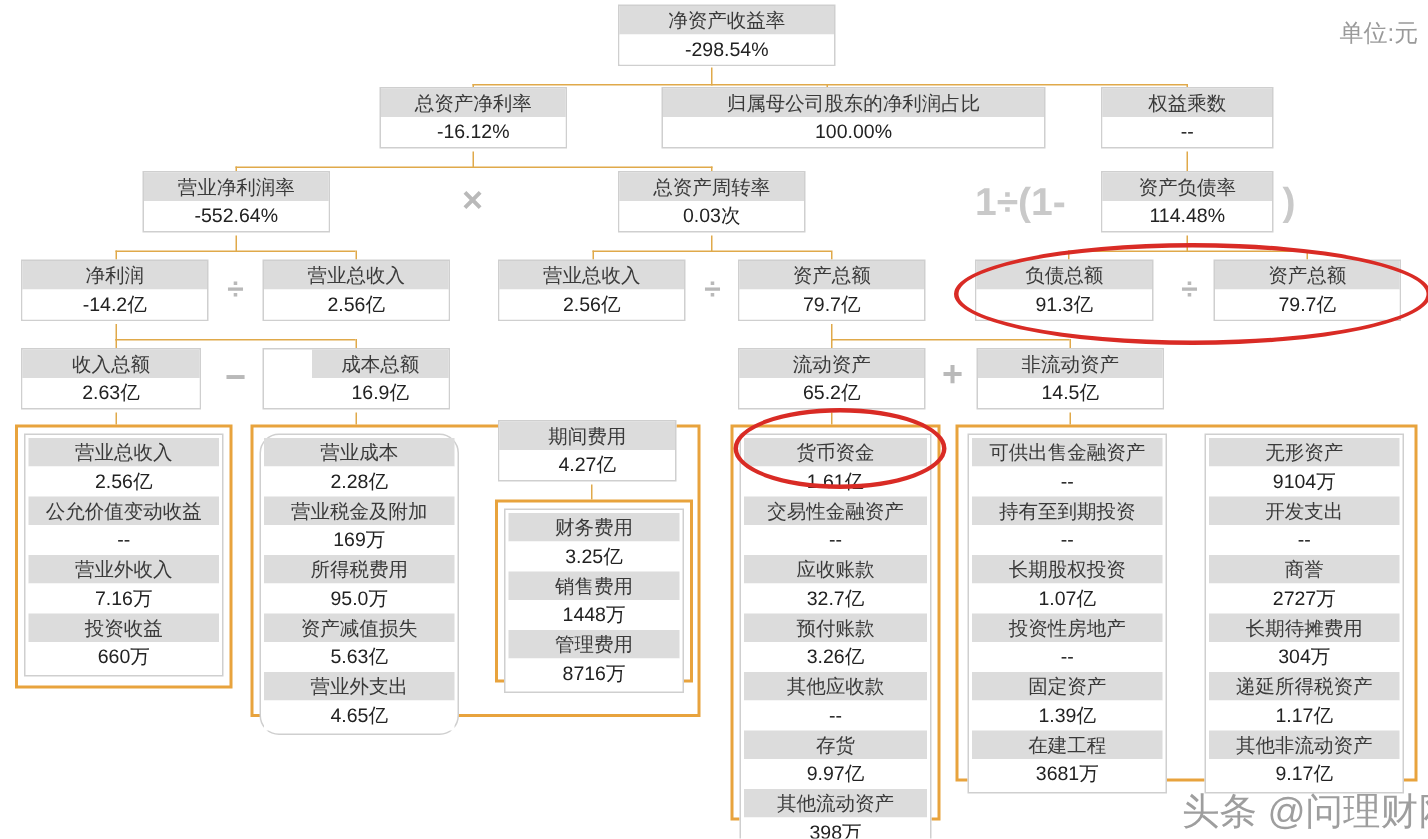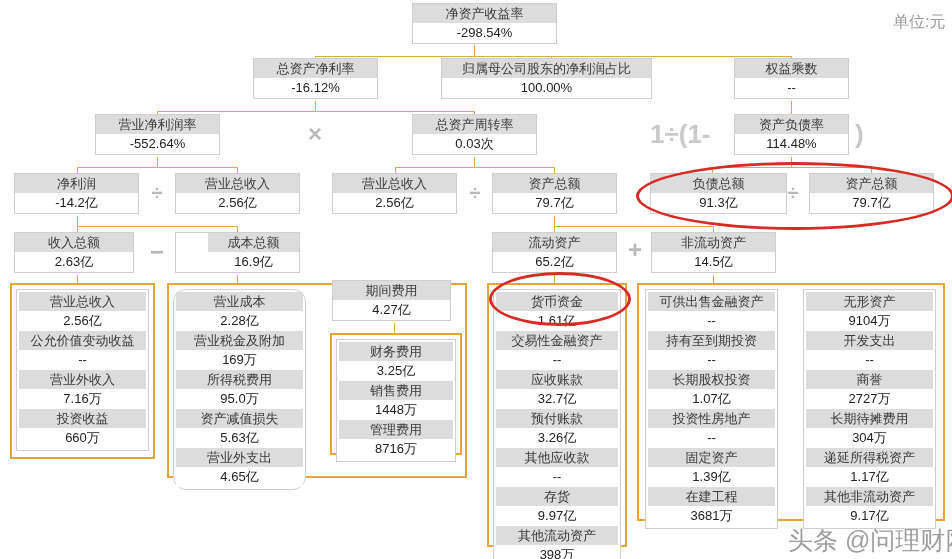--- a/index.html
+++ b/index.html
@@ -117,21 +117,21 @@
   <div class="node" style="left:412px;top:3px;width:145px;">
     <div class="lbl">净资产收益率</div>
     <div class="val">-298.54%</div>
   </div>
 
   <div class="node" style="left:253px;top:58px;width:125px;">
     <div class="lbl">总资产净利率</div>
     <div class="val">-16.12%</div>
   </div>
 
-  <div class="node" style="left:441px;top:58px;width:211px;">
+  <div class="node" style="left:441px;top:58px;width:256px;">
     <div class="lbl">归属母公司股东的净利润占比</div>
     <div class="val">100.00%</div>
   </div>
 
   <div class="node" style="left:734px;top:58px;width:115px;">
     <div class="lbl">权益乘数</div>
     <div class="val">--</div>
   </div>
 
   <div class="node" style="left:95px;top:114px;width:125px;">
@@ -167,21 +167,21 @@
   <div class="node" style="left:332px;top:173px;width:125px;">
     <div class="lbl">营业总收入</div>
     <div class="val">2.56亿</div>
   </div>
   <div class="op small" style="left:461px;top:183px;width:28px;">÷</div>
   <div class="node" style="left:492px;top:173px;width:125px;">
     <div class="lbl">资产总额</div>
     <div class="val">79.7亿</div>
   </div>
 
-  <div class="node" style="left:650px;top:173px;width:137px;">
+  <div class="node" style="left:650px;top:173px;width:119px;">
     <div class="lbl">负债总额</div>
     <div class="val">91.3亿</div>
   </div>
   <div class="op small" style="left:779px;top:183px;width:28px;">÷</div>
   <div class="node" style="left:809px;top:173px;width:125px;">
     <div class="lbl">资产总额</div>
     <div class="val">79.7亿</div>
   </div>
 
   <div class="node" style="left:14px;top:232px;width:120px;">

